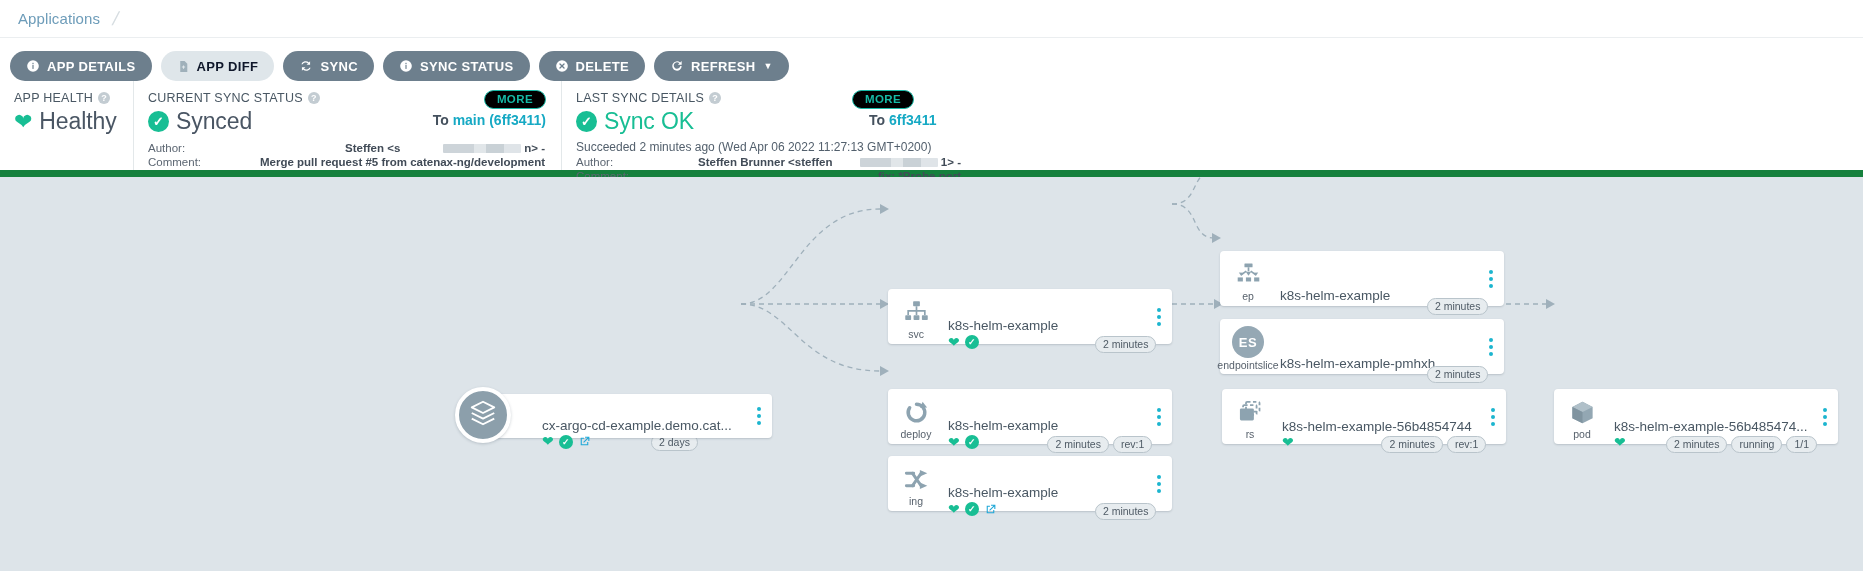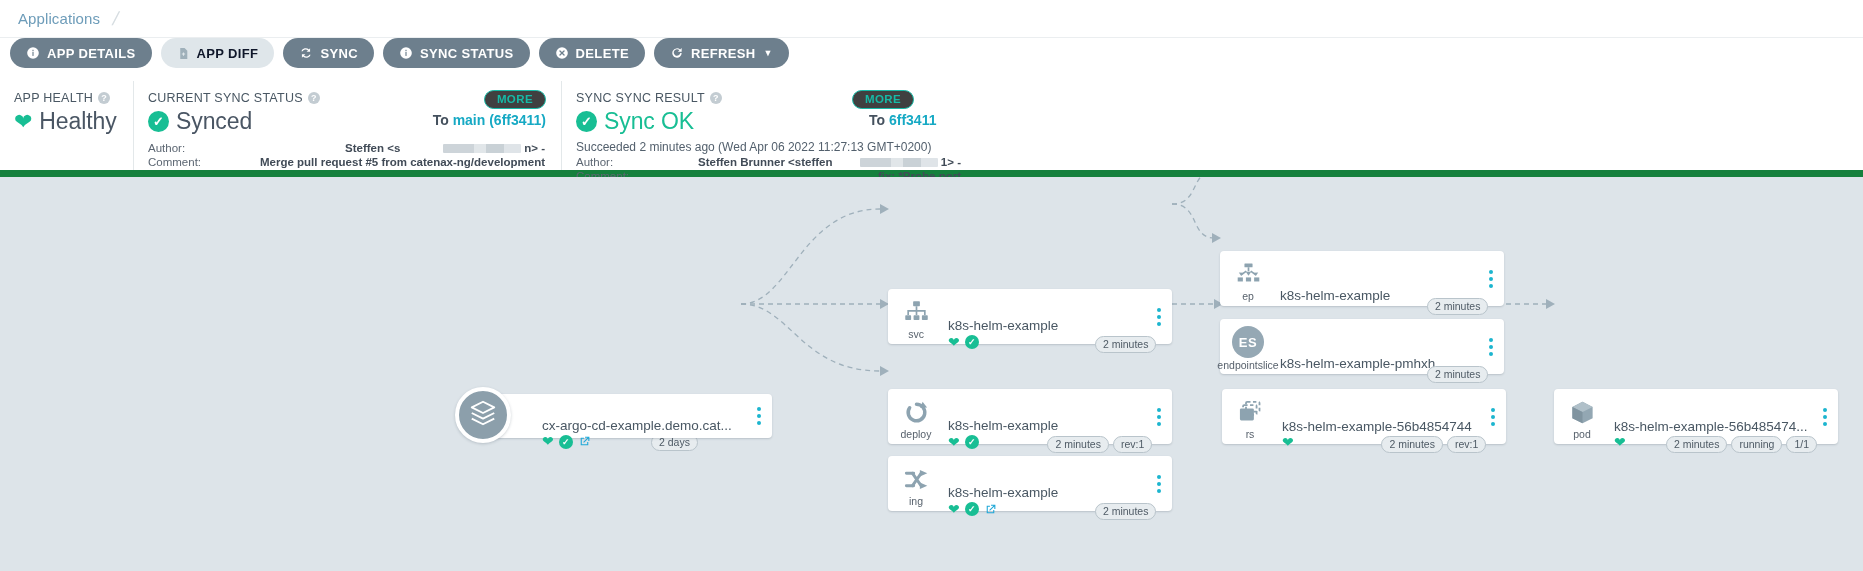--- a/index.html
+++ b/index.html
@@ -39,21 +39,21 @@
     color: #363c4a;
     font-size: 15px;
     font-weight: bold;
     letter-spacing: .1px;
   }
 
   
   .toolbar {
     height: 43px;
     display: flex;
-    align-items: flex-start;
+    align-items: flex-end;
     gap: 9px;
     padding: 0 10px;
     background: #ffffff;
   }
   .tbtn {
     height: 30px;
     display: inline-flex;
     align-items: center;
     gap: 7px;
     padding: 0 16px;
@@ -119,21 +119,21 @@
   }
   .panel-value.ok { color: #18be94; }
   .panel-value.grey { color: #4a5664; }
 
   .more-btn {
     position: absolute;
     right: 15px;
     top: 9px;
     border: 1px solid #16b9a6;
     color: #16b9a6;
-    background: #404040;
+    background: #000000;
     border-radius: 11px;
     font-size: 11.5px;
     font-weight: bold;
     letter-spacing: .4px;
     padding: 2px 12px 3px;
     cursor: pointer;
     font-family: "Liberation Sans", sans-serif;
   }
   .revline {
     position: absolute;
@@ -374,21 +374,21 @@
       </div>
       <div class="kv-row">
         <span class="kv-key">Comment:</span>
         <span class="kv-val">Merge pull request #5 from catenax-ng/development</span>
       </div>
     </div>
   </div>
 
   <div class="panel result">
     <div class="panel-title">
-      <span>SYNC SYNC RESULT</span>
+      <span>LAST SYNC DETAILS</span>
       <span class="qmark">?</span>
     </div>
     <button class="more-btn" style="right:auto;left:290px">MORE</button>
     <div class="revline" style="right:auto;left:307px">
       <span>To</span>
       <a>6ff3411</a>
     </div>
     <div class="panel-value ok">
       <span class="chk" style="width:21px;height:21px;font-size:13px">✓</span>
       <span>Sync OK</span>

